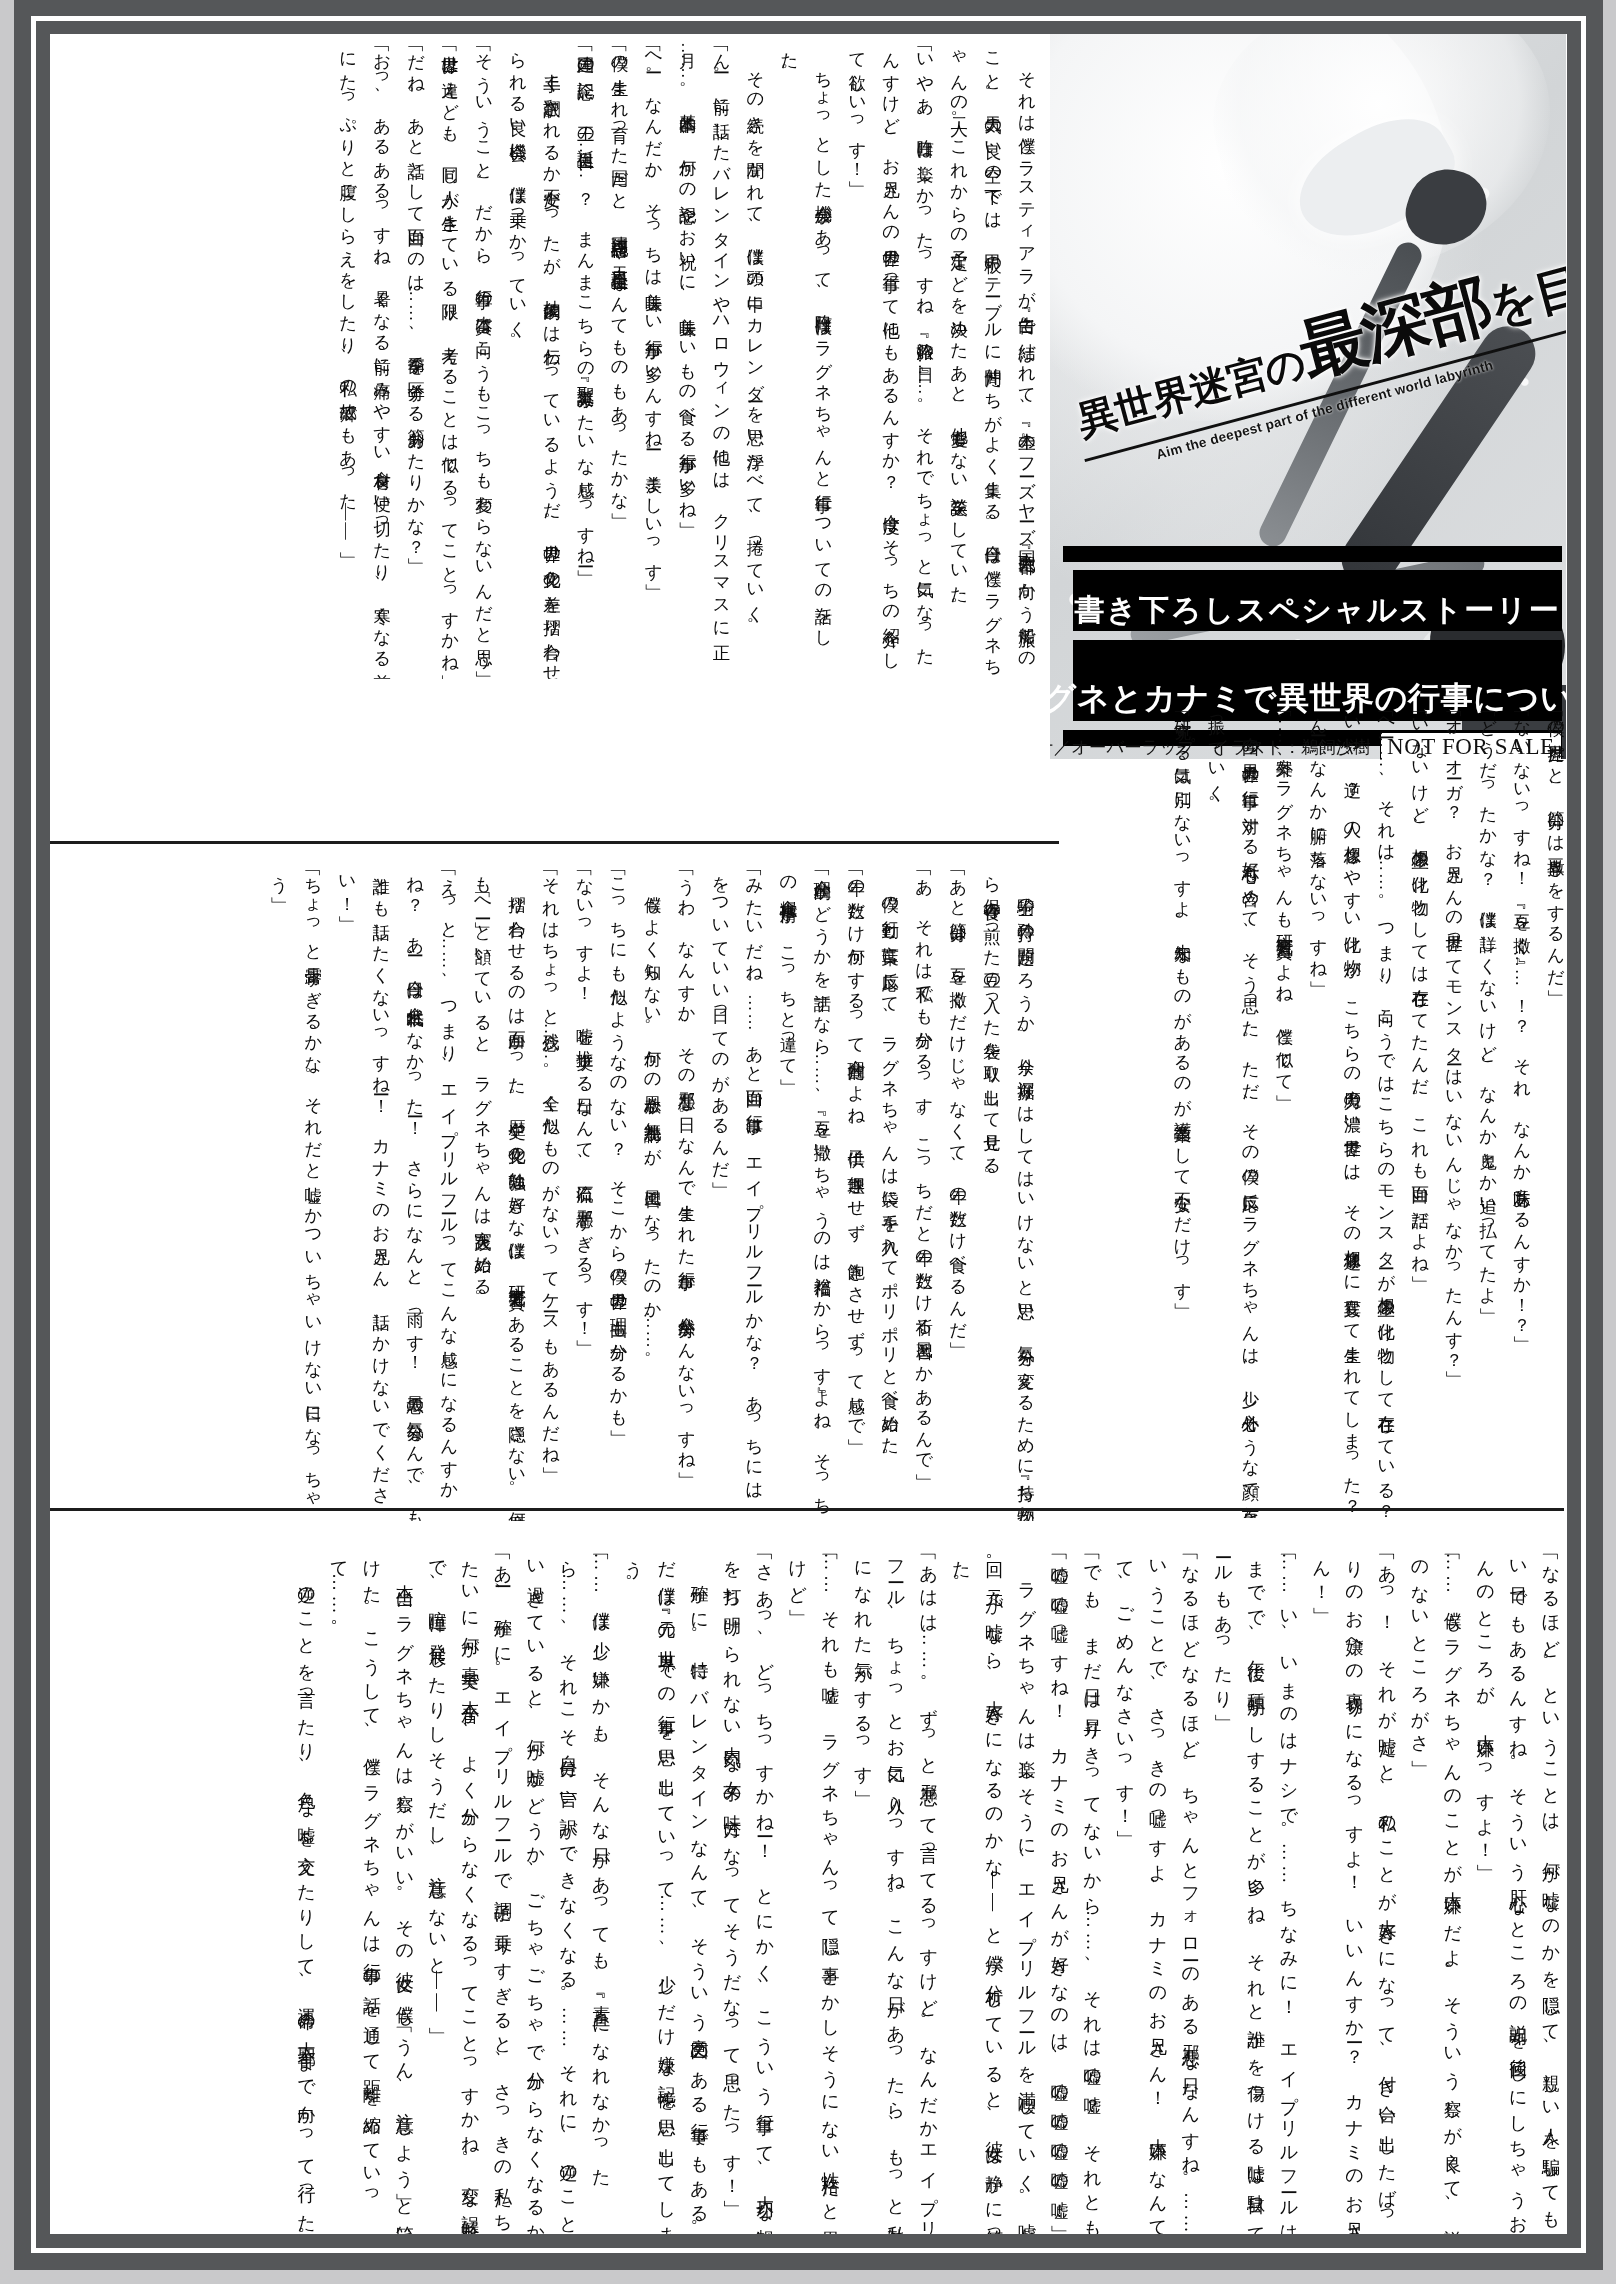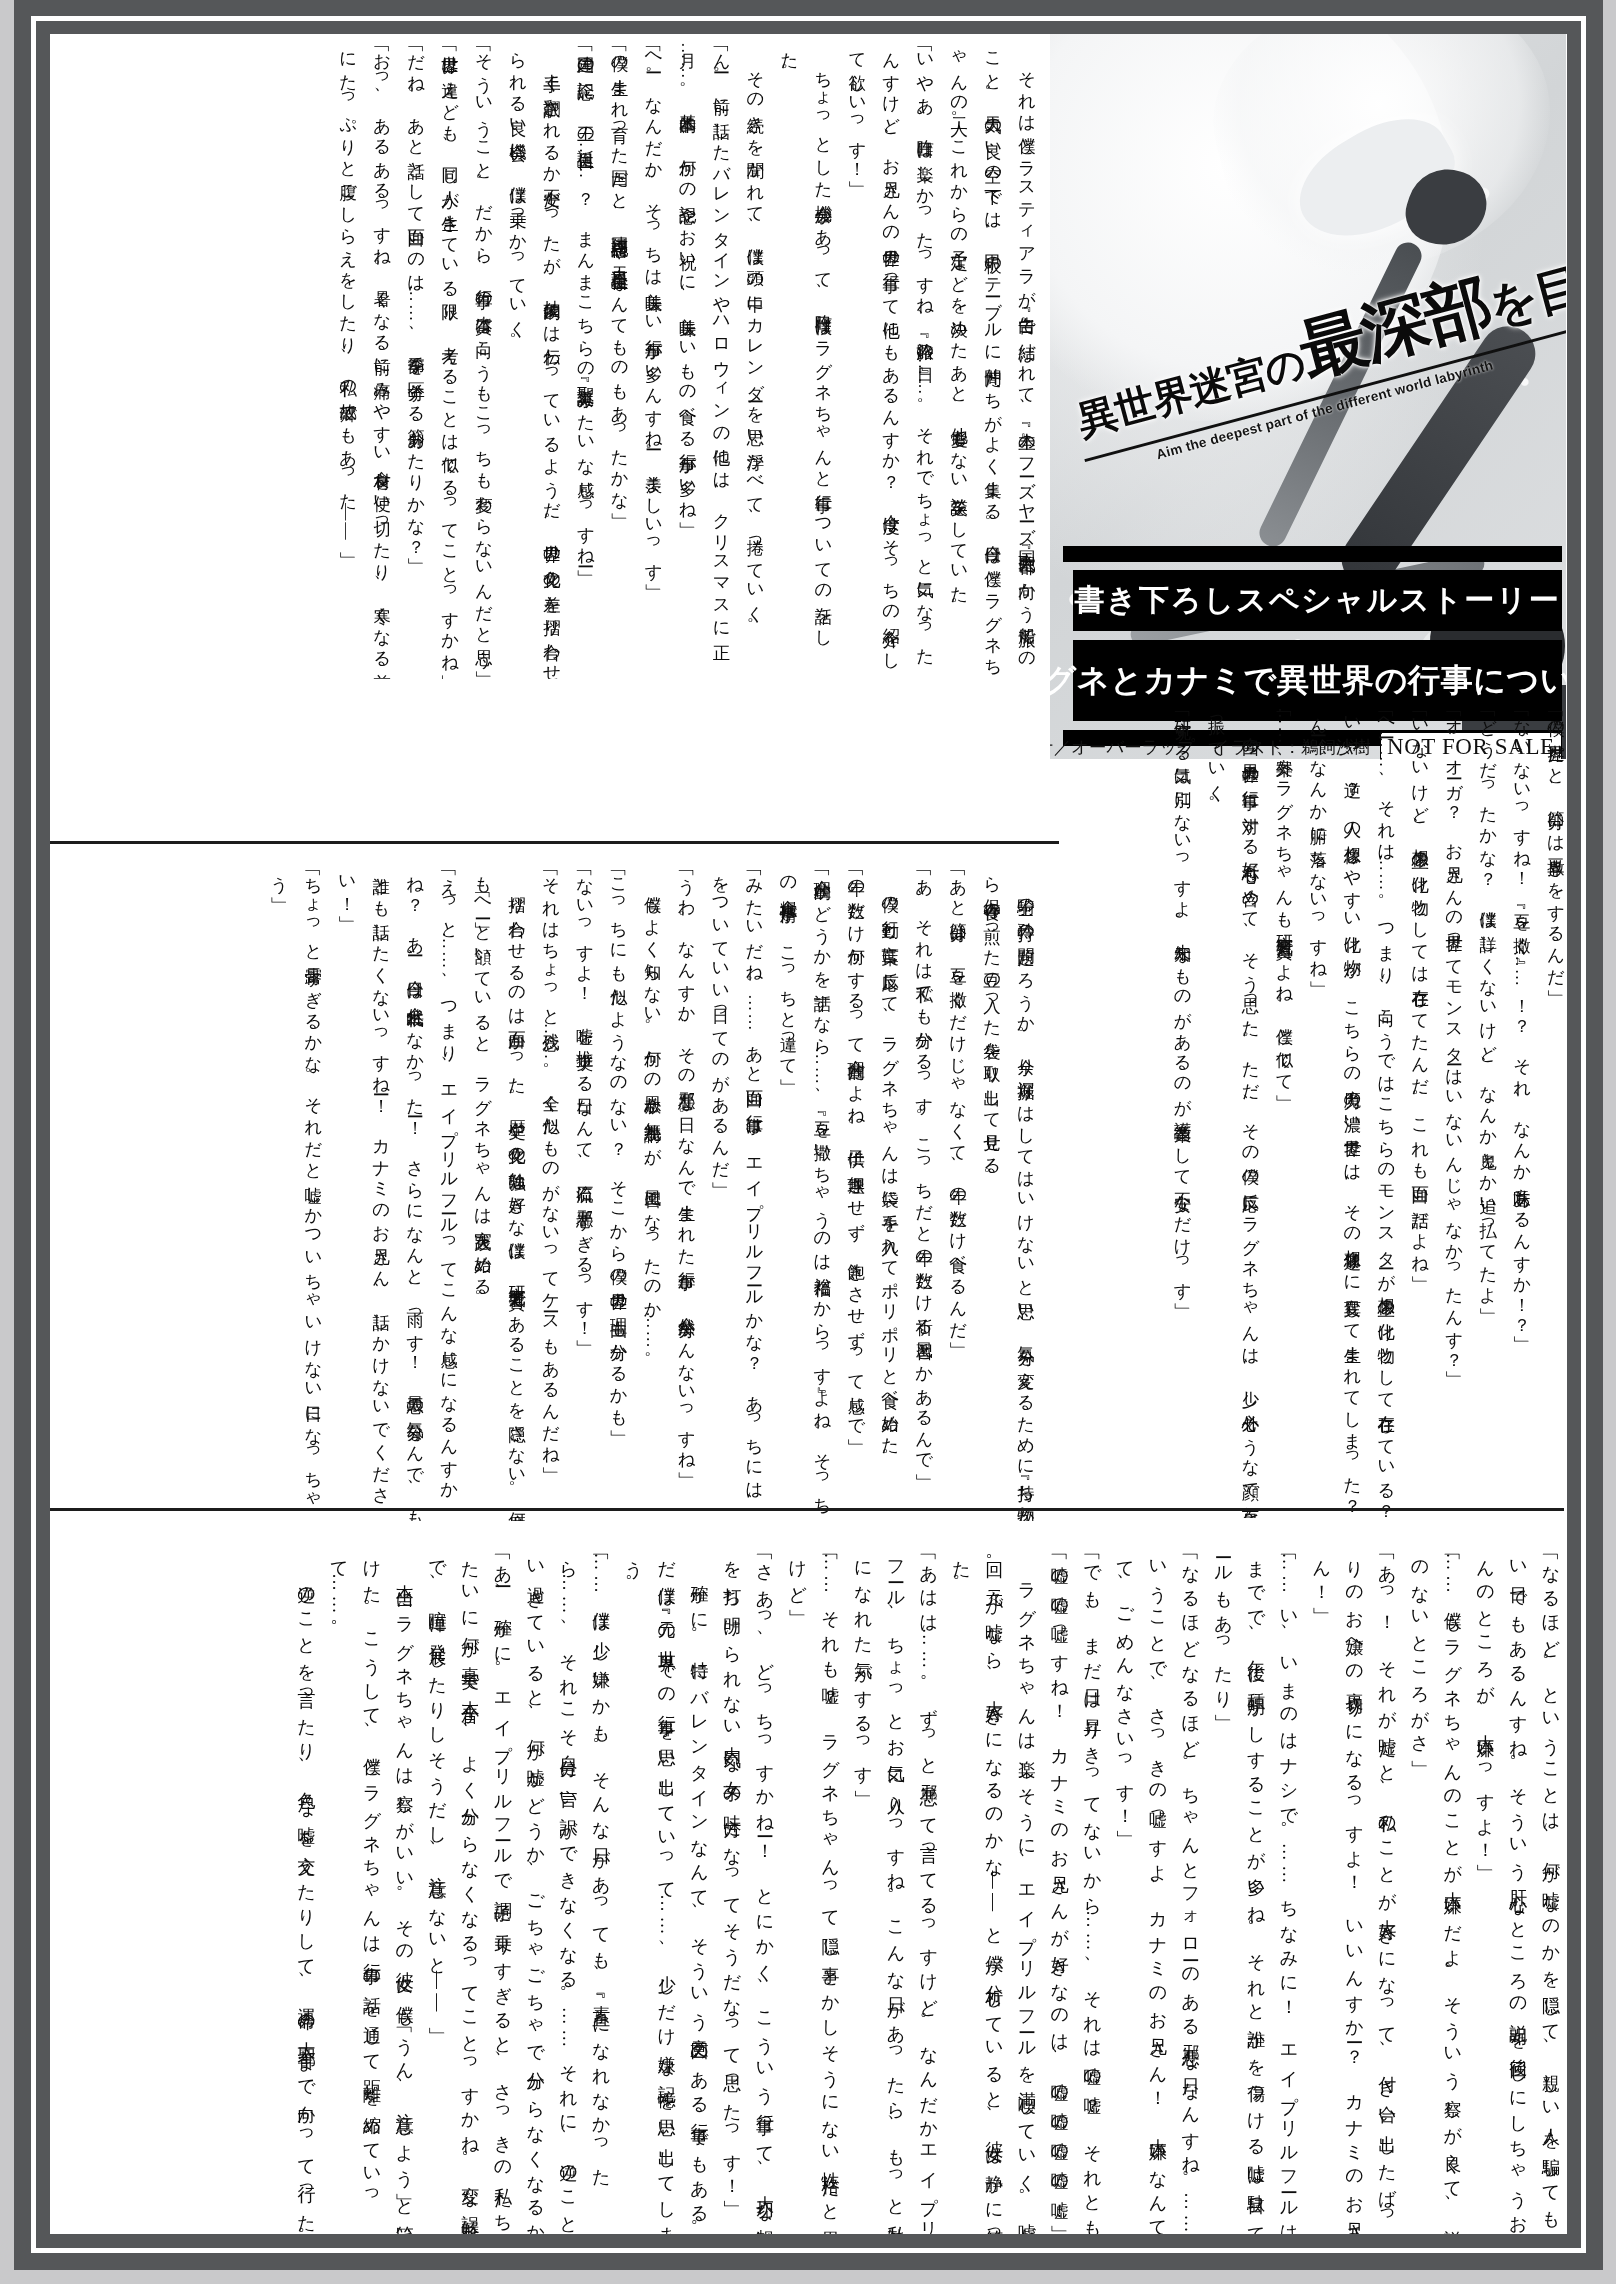--- a/index.html
+++ b/index.html
@@ -86,21 +86,21 @@
   .tp3{font-size:49px;letter-spacing:-1.9px;}
   .title-en{margin-top:3.9px;font-family:"Liberation Sans",sans-serif;font-weight:bold;
     font-size:13.5px;color:#141414;letter-spacing:0.3px;white-space:nowrap;
     text-shadow:0 0 2.6px #fff;}
 
   
   .bstrip{position:absolute;left:13px;right:3.9px;background:#000;}
   .strip-a{top:512px;height:15.5px;}
   .strip-b{top:696px;height:15.5px;}
   .banner{position:absolute;left:23px;right:3.9px;background:#000;color:#fff;
-    display:flex;align-items:center;justify-content:center;
+    display:flex;align-items:flex-end;justify-content:center;
     font-family:"Liberation Sans",sans-serif;font-weight:bold;white-space:nowrap;}
   .banner1{top:536px;height:61px;font-size:30px;letter-spacing:1.9px;}
   .banner2{top:606px;height:81px;font-size:32px;letter-spacing:0.6px;}
 
   .copyright{position:absolute;left:0;right:3.9px;top:700px;height:25px;
     display:flex;align-items:center;justify-content:flex-end;gap:9px;
     font-family:"Liberation Sans",sans-serif;font-size:17.4px;color:#111;white-space:nowrap;
     background:transparent;}
   .nfs{border:1.9px solid #000;padding:0.6px 6.4px;font-family:"Liberation Serif",serif;
     font-weight:normal;font-size:23px;letter-spacing:0.6px;background:#fff;}

